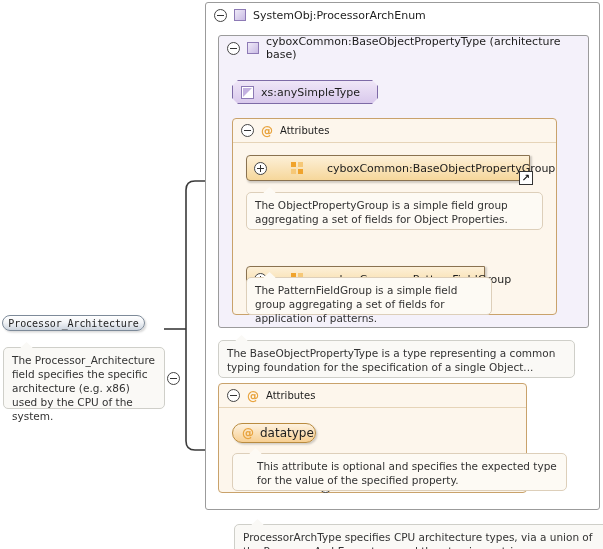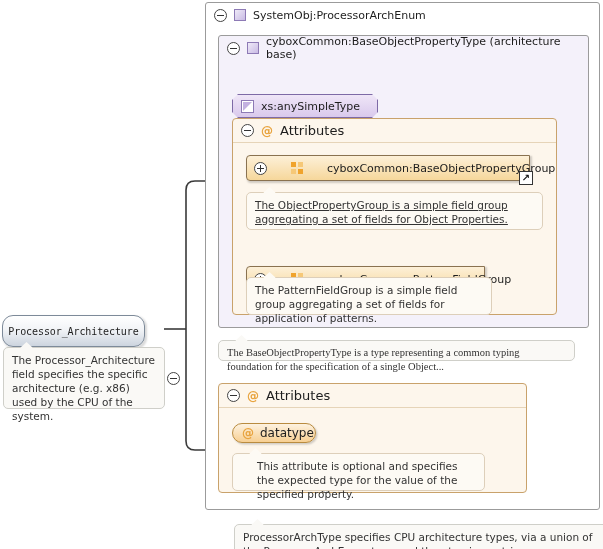--- a/index.html
+++ b/index.html
@@ -118,21 +118,20 @@
     box-sizing: border-box;
     background: linear-gradient(to bottom,#efe6f7 0%,#d9c9ec 100%);
     border: 1px solid #7d6aa6;
     display: flex;
     align-items: center;
     gap: 7px;
     padding-left: 8px;
     clip-path: polygon(6px 0, calc(100% - 6px) 0, 100% 6px, 100% calc(100% - 6px),
                        calc(100% - 6px) 100%, 6px 100%, 0 calc(100% - 6px), 0 6px);
     box-shadow: 2px 2px 2px rgba(0,0,0,0.18);
-    margin-top: 14px;
   }
   .simple-icon {
     width: 13px; height: 13px;
     box-sizing: border-box;
     border: 1px solid #8d7ab5;
     background: #ffffff;
     position: relative;
     flex: 0 0 auto;
   }
   .simple-icon::after {
@@ -152,21 +151,21 @@
     background: #fdf6ec;
   }
   .attr-head {
     display: flex;
     align-items: center;
     gap: 7px;
     height: 23px;
     padding: 0 8px;
     border-bottom: 1px solid #e6d4b8;
   }
-  .attr-head .ttl { font-size: 13px; color:#1d1d1d; }
+  .attr-head .ttl { font-size: 10px; color:#1d1d1d; }
 
   #attributes-box-1 { left: 232px; top: 118px; width: 325px; height: 197px; }
   #attributes-box-2 { left: 218px; top: 383px; width: 309px; height: 110px; }
 
   
   .group-node {
     box-sizing: border-box;
     border: 1px solid #8a7250;
     background: linear-gradient(to bottom,#fdf0d8 0%,#f6d79b 100%);
     border-radius: 4px 0 4px 4px;
@@ -232,31 +231,31 @@
     left: 16px; top: -6px;
     width: 11px; height: 6px;
     background: #faf9f6;
     border-left: 1px solid #cfcfc9;
     border-right: 1px solid #cfcfc9;
     clip-path: polygon(0 100%, 50% 0, 100% 100%);
   }
   .doc.orange { background: #fdfaf4; border-color: #ddcfba; }
   .doc.orange::before { background: #fdfaf4; border-color: #ddcfba; }
 
-  #doc-objectpropertygroup { left: 246px; top: 192px; width: 297px; height: 38px; text-decoration: underline; }
+  #doc-objectpropertygroup { left: 246px; top: 192px; width: 297px; height: 38px; }
   #doc-patternfieldgroup   { left: 246px; top: 277px; width: 246px; height: 38px; }
-  #doc-baseobjectpropertytype { left: 218px; top: 340px; width: 357px; height: 21px; font-family: Liberation Serif, serif; }
-  #doc-datatype            { left: 232px; top: 453px; width: 253px; height: 38px; padding-left: 24px; }
+  #doc-baseobjectpropertytype { left: 218px; top: 340px; width: 357px; height: 38px; }
+  #doc-datatype            { left: 232px; top: 453px; width: 335px; height: 38px; padding-left: 24px; }
   #doc-processorarchtype   { left: 205px; top: 524px; width: 378px; height: 35px; margin-left: 29px; }
   #doc-processor-architecture { left: 3px; top: 347px; width: 162px; height: 62px; }
 
   
   #element-node-processor-architecture {
     left: 2px; top: 315px;
-    width: 143px; height: 32px;
+    width: 143px; height: 16px;
   }
   .elem-pill {
     width: 100%; height: 100%;
     box-sizing: border-box;
     border: 1px solid #7d8a99;
     border-radius: 11px;
     background: linear-gradient(to bottom,#ffffff 0%,#f2f4f7 45%,#ccd4de 100%);
     display: flex;
     align-items: center;
     justify-content: center;

